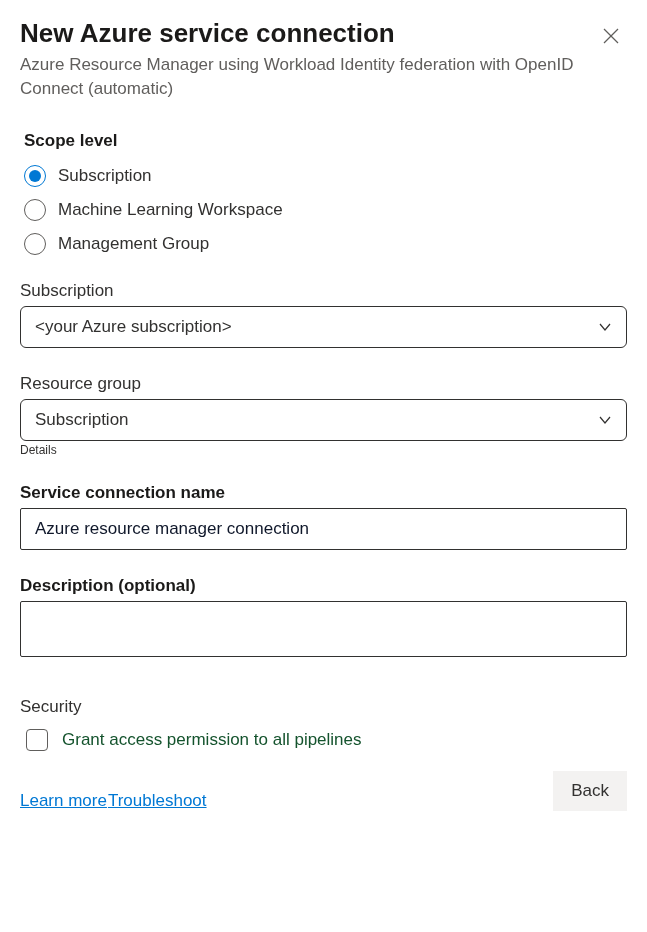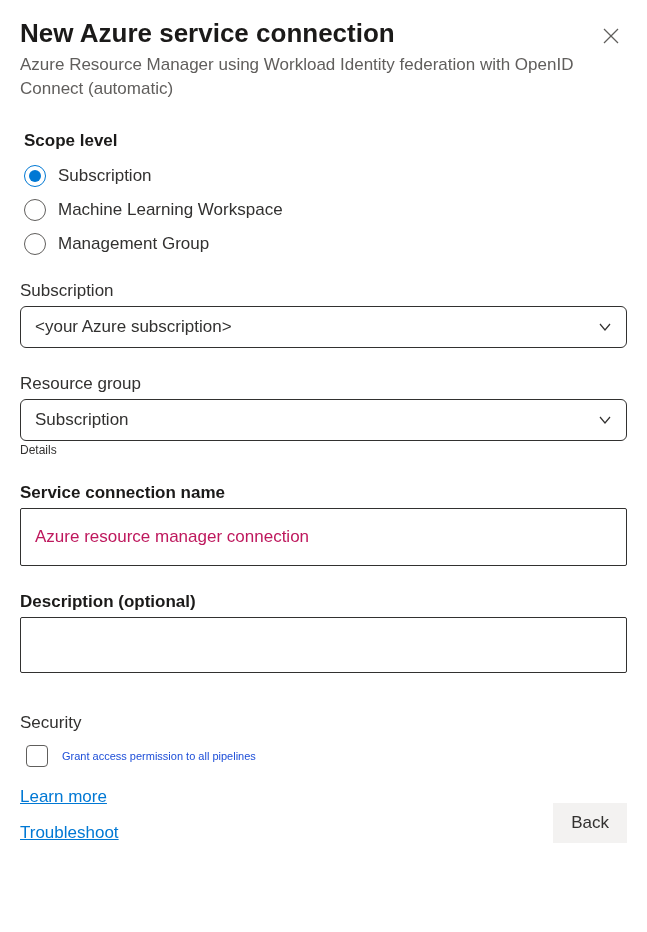--- a/index.html
+++ b/index.html
@@ -115,27 +115,27 @@
       height: 14px;
       flex-shrink: 0;
     }
     .helper-text {
       font-size: 12px;
       color: #323130;
       margin-top: 2px;
     }
     .text-input {
       width: 100%;
-      height: 58px;
+      height: 42px;
       border: 1px solid #323130;
       border-radius: 2px;
       padding: 0 14px;
       font-size: 17px;
       font-family: inherit;
-      color: #be185d;
+      color: #0f172a;
       background: #fff;
     }
     .textarea {
       width: 100%;
       height: 56px;
       border: 1px solid #323130;
       border-radius: 2px;
       padding: 8px 14px;
       font-size: 17px;
       font-family: inherit;
@@ -158,33 +158,33 @@
     .checkbox-box {
       width: 22px;
       height: 22px;
       border: 1.5px solid #605e5c;
       border-radius: 4px;
       margin-right: 14px;
       cursor: pointer;
       flex-shrink: 0;
     }
     .checkbox-label {
-      font-size: 11px;
-      color: #1d4ed8;
+      font-size: 17px;
+      color: #14532d;
     }
     .footer-row {
       display: flex;
       justify-content: space-between;
       align-items: flex-end;
       margin-top: 20px;
     }
     .links-col {
       display: flex;
-      flex-direction: column;
-      gap: 16px;
+      flex-direction: row;
+      gap: 1px;
     }
     .link {
       font-size: 17px;
       color: #0078d4;
       text-decoration: underline;
       cursor: pointer;
     }
     .button-row {
       display: flex;
       gap: 10px;

